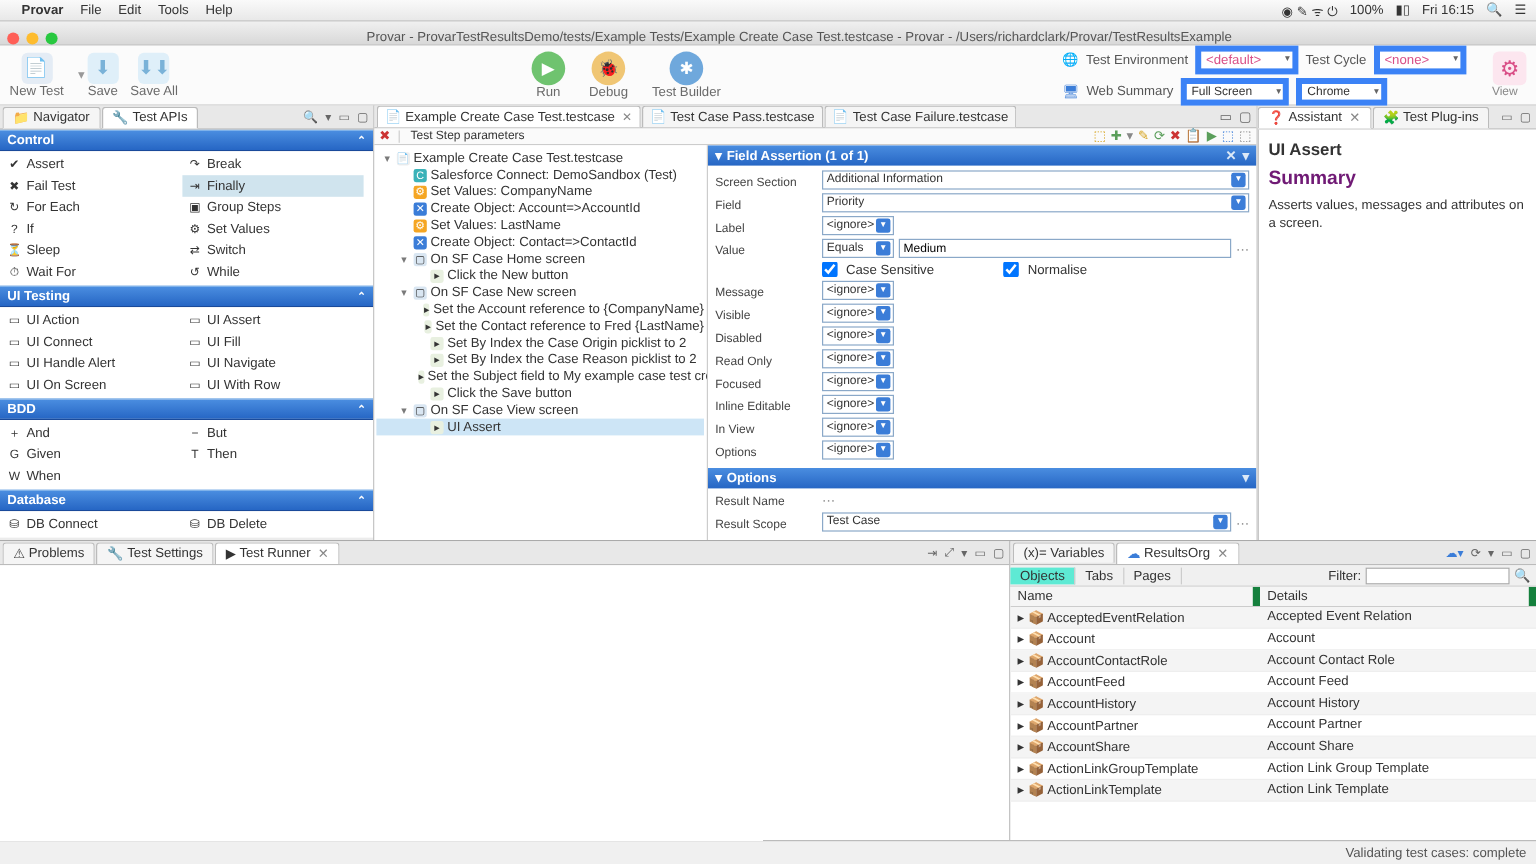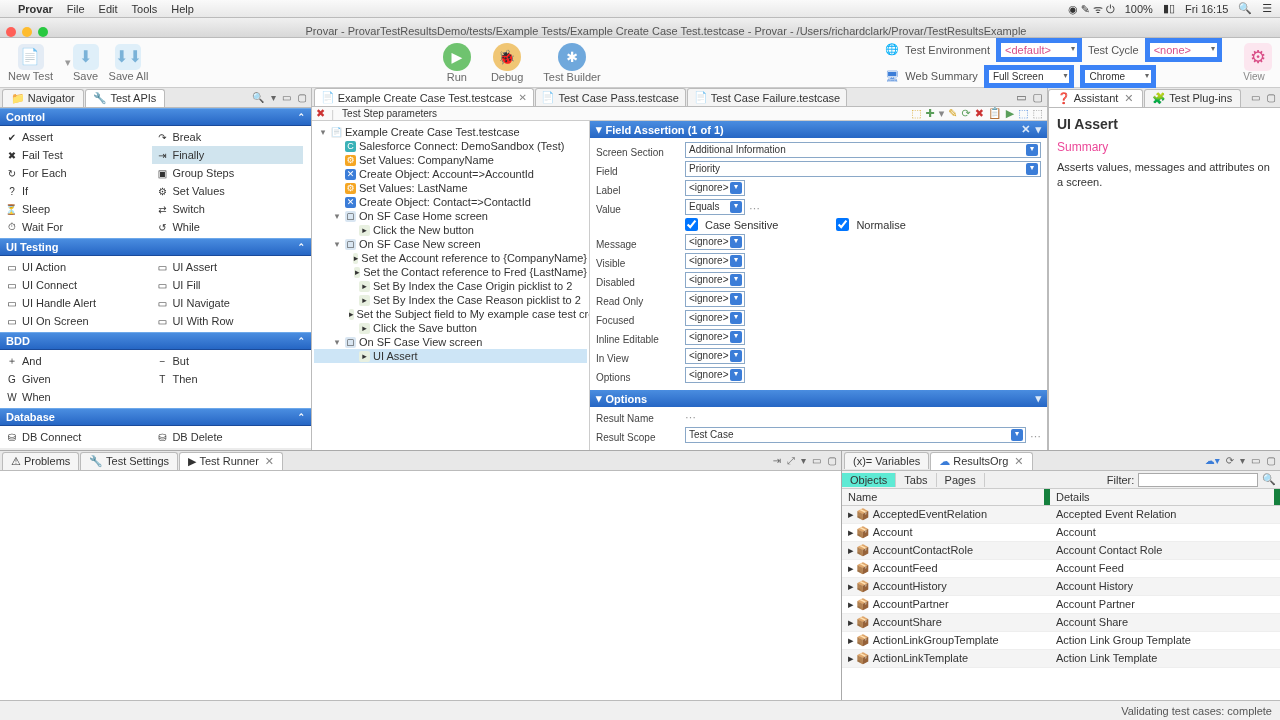--- a/index.html
+++ b/index.html
@@ -85,21 +85,21 @@
 .fsel.blue-end::after{content:"▾";position:absolute;right:2px;top:1px;font-size:8px;color:#fff;background:#3b7dd8;width:12px;text-align:center;border-radius:2px;height:12px}
 .frow .wide{flex:1}
 .frow .mini{width:60px}
 .frow .chk{margin-right:3px}
 
 
 .right-panel{width:232px;display:flex;flex-direction:column}
 .rp-tabs{height:20px;background:#e8e8e8;display:flex;align-items:center;border-bottom:1px solid #bbb}
 .rp-body{flex:1;background:#fff;padding:8px;border-left:1px solid #bbb}
 .rp-body h2{font-size:14px;font-weight:bold;margin-bottom:8px}
-.rp-body h3{color:#ec4899;font-size:12px;font-weight:normal;margin-bottom:6px}
+.rp-body h3{color:#701a75;font-size:16px;font-weight:bold;margin-bottom:6px}
 .rp-body p{font-size:11px;line-height:1.4}
 
 
 .bottom{display:flex;height:250px;border-top:1px solid #aaa}
 .bot-left{width:842px;display:flex;flex-direction:column;border-right:1px solid #aaa}
 .bot-right{flex:1;display:flex;flex-direction:column}
 .bl-tabs,.br-tabs{height:20px;background:#e8e8e8;display:flex;align-items:center;border-bottom:1px solid #bbb;padding-left:2px}
 .bl-body{flex:1;background:#fff}
 .sub-tabs{height:18px;background:#f0f0f0;display:flex;align-items:center;border-bottom:1px solid #ccc;font-size:10px}
 .sub-tabs .stab{padding:1px 8px;border-right:1px solid #ccc}
@@ -493,20 +493,21 @@
               <span class="flab">Field</span>
               <div class="fsel wide blue-end">Priority</div>
             </div>
           <div class="frow">
               <span class="flab">Label</span>
               <div class="fsel mini blue-end">&lt;ignore&gt;</div>
             </div>
           <div class="frow">
               <span class="flab">Value</span>
               <div class="fsel mini blue-end">Equals</div>
+              <input class="finp wide" value="Medium" style="">
               <span style="color:#999">⋯</span>
             </div>
           <div class="frow">
               <span class="flab"></span>
               <input type="checkbox" class="chk" checked="" style="">
               <span>Case Sensitive</span>
               <span style="width:50px"></span>
               <input type="checkbox" class="chk" checked="" style="">
               <span>Normalise</span>
             </div>

